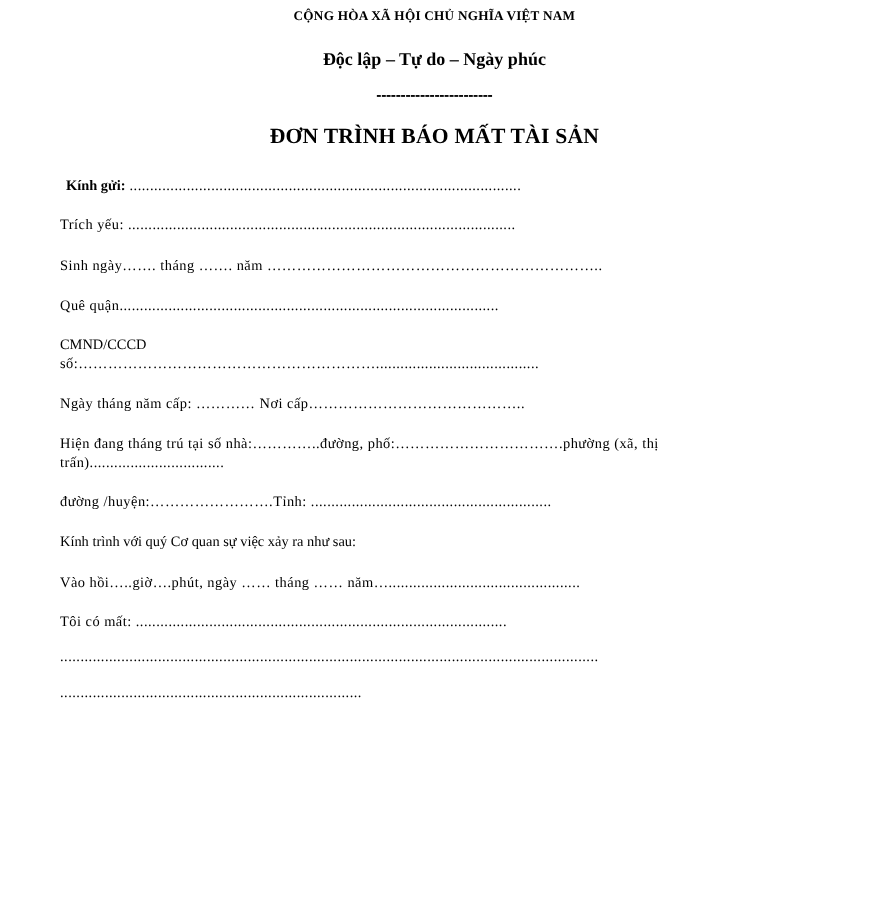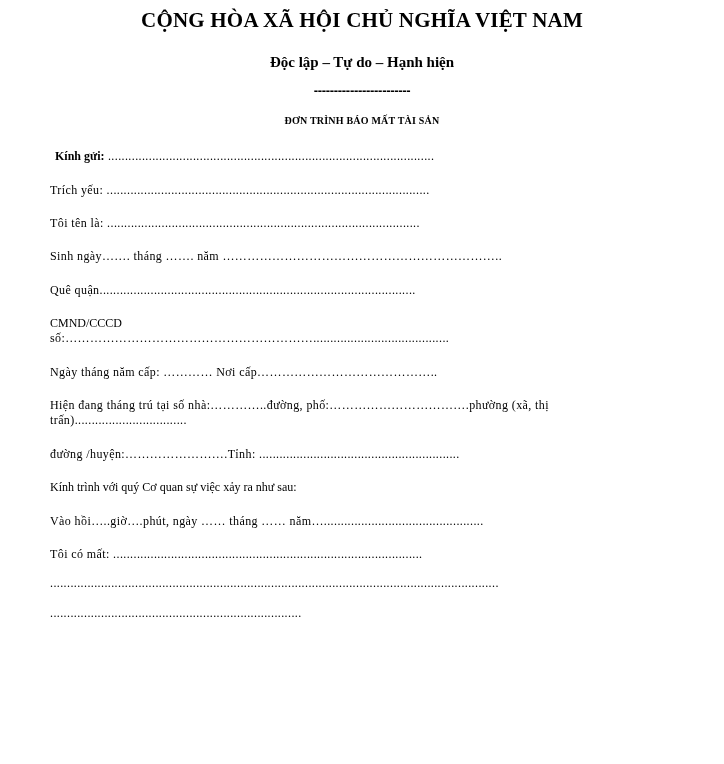--- a/index.html
+++ b/index.html
@@ -21,21 +21,21 @@
     box-sizing: border-box;
     padding: 0;
     position: relative;
   }
 
   
   .header {
     text-align: center;
   }
   .national-title {
-    font-size: 21px;
+    font-size: 11px;
     font-weight: bold;
     letter-spacing: 0.2px;
     margin: 0;
     padding-top: 8px;
     line-height: 1.2;
   }
   .motto {
     font-size: 15px;
     font-weight: bold;
     margin: 0;
@@ -45,21 +45,21 @@
   .divider {
     font-size: 13px;
     font-weight: bold;
     letter-spacing: -0.3px;
     margin: 0;
     padding-top: 13px;
     line-height: 1;
     font-family: "Liberation Sans", sans-serif;
   }
   .doc-title {
-    font-size: 10px;
+    font-size: 18px;
     font-weight: bold;
     margin: 0;
     padding-top: 18px;
     line-height: 1.2;
     letter-spacing: 0.2px;
   }
 
   
   .body-block {
     padding-left: 50px;
@@ -93,32 +93,31 @@
     padding-top: 14px;
   }
 </style>
 </head>
 <body>
 
 <div class="page">
 
   <div class="header">
     <p class="national-title">CỘNG HÒA XÃ HỘI CHỦ NGHĨA VIỆT NAM</p>
-    <p class="motto">Độc lập – Tự do – Hạnh hiện</p>
+    <p class="motto">Độc lập – Tự do – Ngày phúc</p>
     <p class="divider">------------------------</p>
     <p class="doc-title">ĐƠN TRÌNH BÁO MẤT TÀI SẢN</p>
   </div>
 
   <div class="body-block">
 
     <p class="line indent"><b>Kính gửi:</b><span class="dots"> ................................................................................................</span></p>
 
     <p class="line dots">Trích yếu: ...............................................................................................</p>
 
-    <p class="line dots">Tôi tên là: ............................................................................................</p>
 
     <p class="line dots">Sinh ngày……. tháng ……. năm …………………………………………………………..</p>
 
     <p class="line dots">Quê quận.............................................................................................</p>
 
 
     <p class="line">CMND/CCCD</p>
 
     <p class="line tight dots">số:……………………………………………………........................................</p>
 

